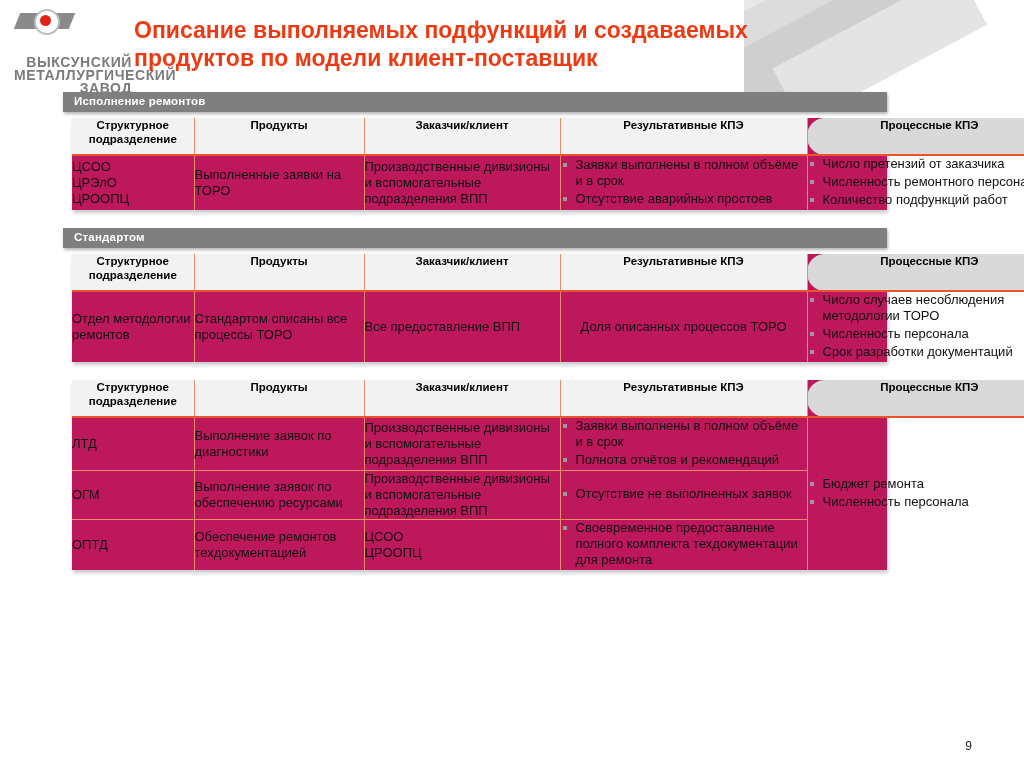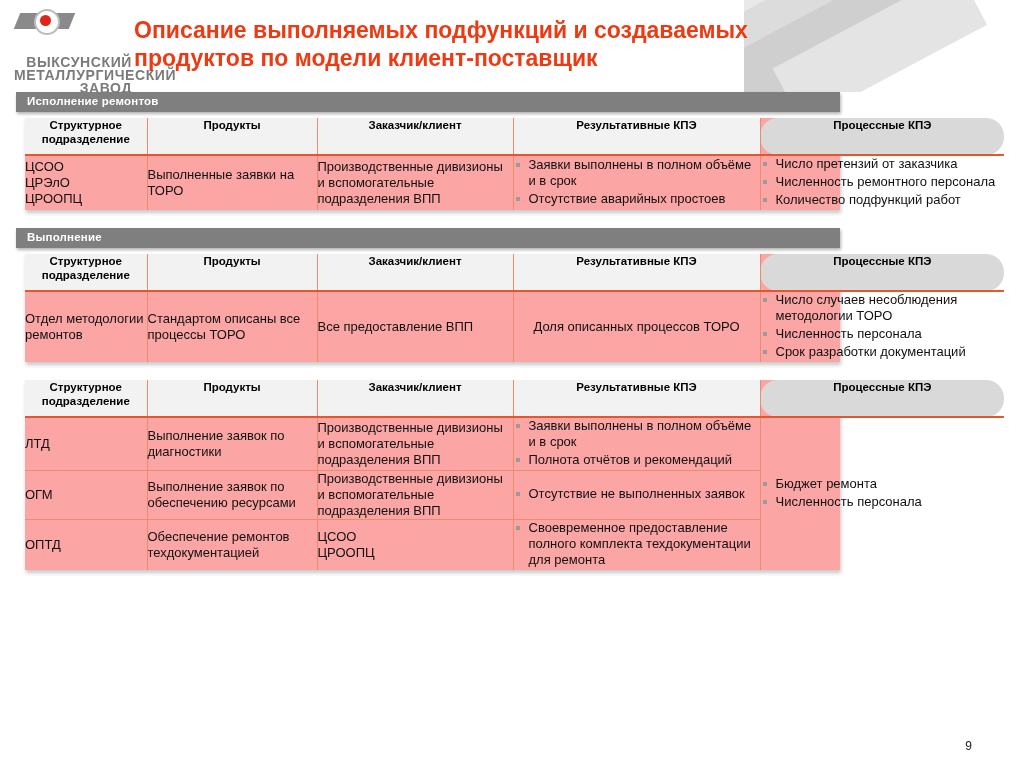--- a/index.html
+++ b/index.html
@@ -93,20 +93,21 @@
     font-size: 23px;
     line-height: 28px;
     font-weight: 700;
   }
 
   
   #sections {
     position: absolute;
     left: 0; top: 92px;
     width: 860px;
+    padding-left: 47px;
   }
   .section {
     margin: 0 0 0 0;
     padding: 0;
   }
   .section-bar {
     margin: 0 20px 0 16px;
     height: 20px;
     background: #7f7f7f;
     box-shadow: 1px 2px 3px rgba(0,0,0,0.30);
@@ -117,21 +118,21 @@
     left: 11px; top: 3px;
     color: #ffffff;
     font-size: 11.5px;
     font-weight: 700;
     letter-spacing: 0.2px;
   }
 
   .tbl-wrap {
     margin: 6px 20px 0 25px;
     box-shadow: 1px 3px 4px rgba(0,0,0,0.22);
-    background: #fca5a5;
+    background: #be185d;
   }
   table.grid {
     width: 100%;
     border-collapse: collapse;
     table-layout: fixed;
   }
   table.grid td, table.grid th {
     vertical-align: top;
     padding: 0;
   }
@@ -273,21 +274,21 @@
                   <li>Количество подфункций работ</li>
                 </ul>
               </td>
             </tr>
           </tbody>
         </table>
       </div>
     </div>
     <div class="section" style="margin-bottom: 18px;">
       <div class="section-bar">
-        <div class="section-bar-label">Выполнение</div>
+        <div class="section-bar-label">Стандартом</div>
       </div>
       <div class="tbl-wrap">
         <table class="grid">
           <colgroup>
             <col class="c1">
             <col class="c2">
             <col class="c3">
             <col class="c4">
             <col class="c5">
           </colgroup>

